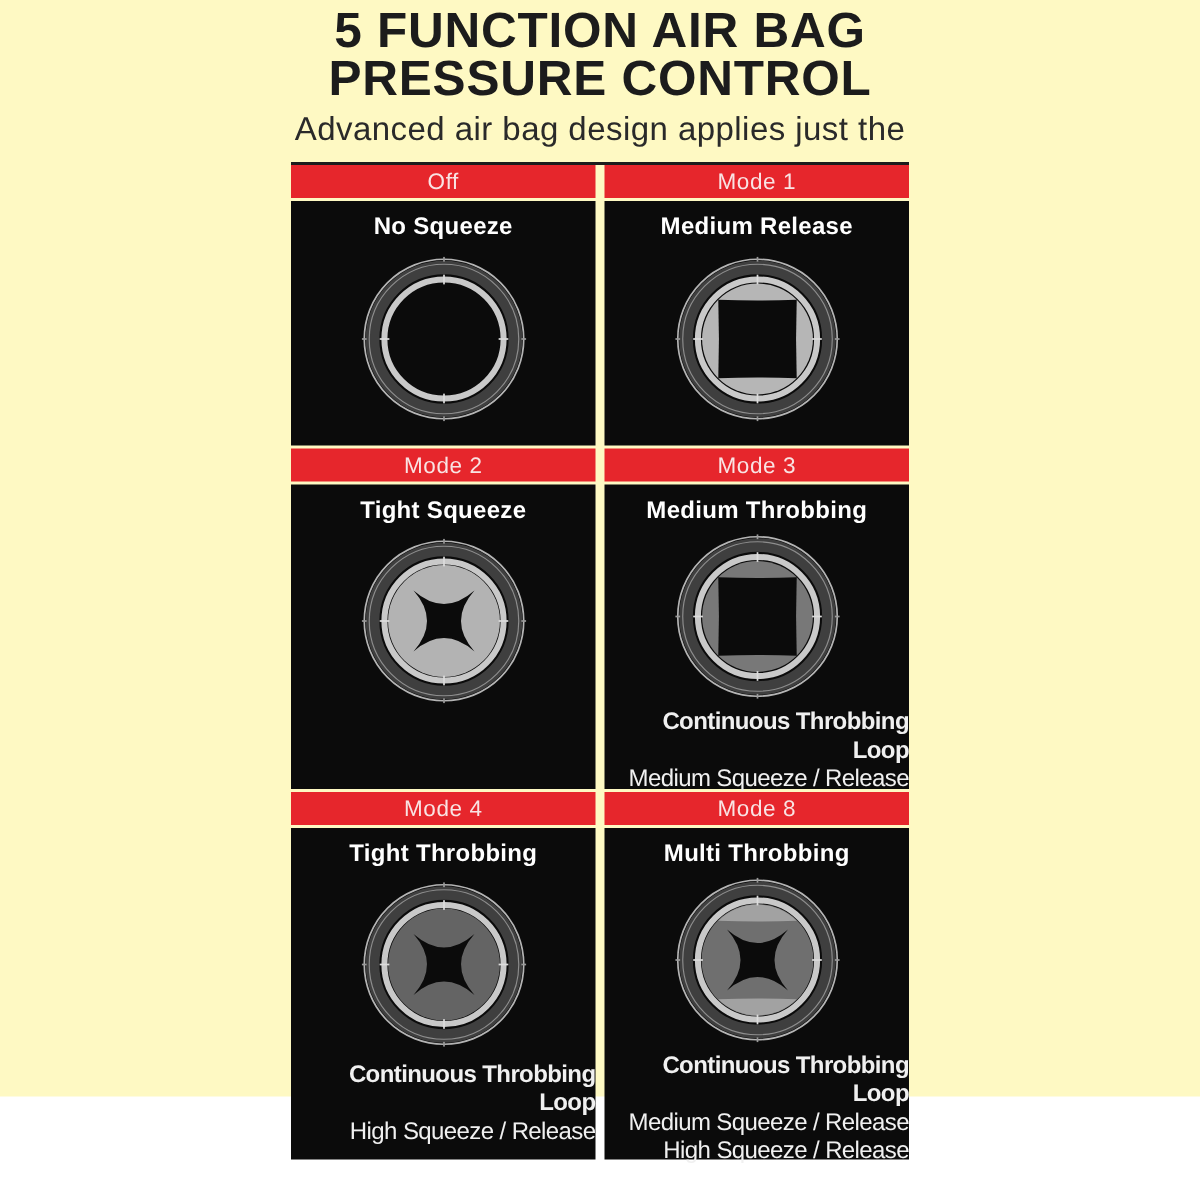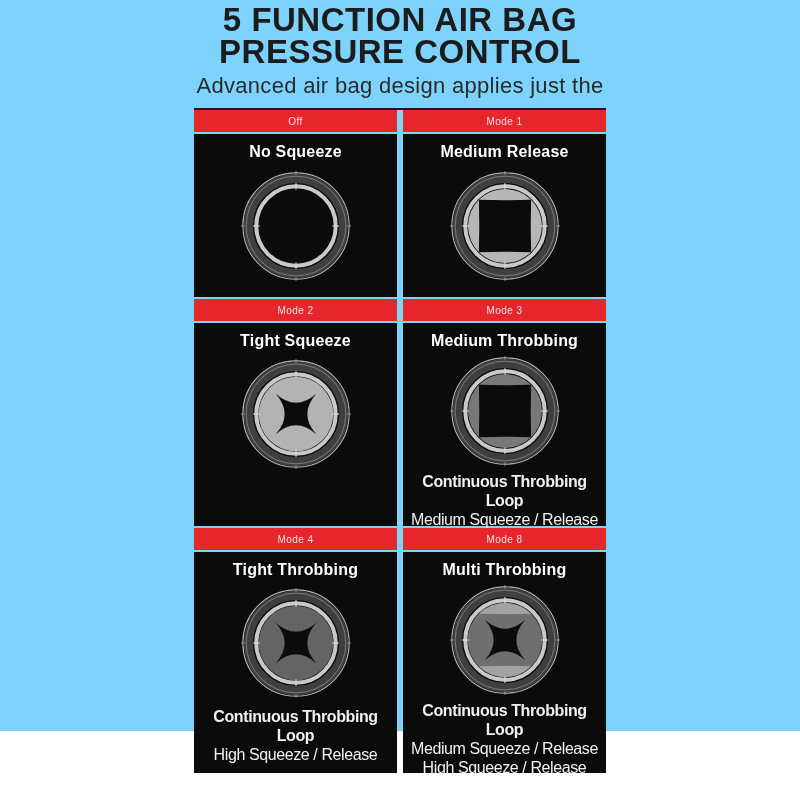--- a/index.html
+++ b/index.html
@@ -1,47 +1,47 @@
 <!DOCTYPE html>
 <html style="--red: #e6262c; --panel-black: #0b0b0b; --dark-line: #1c1c1c;"><head>
 <meta charset="utf-8">
 <style>
   * { margin:0; padding:0; box-sizing:border-box; }
   html,body { width:800px; height:800px; background:#ffffff; overflow:hidden; }
   body { font-family:"Liberation Sans", sans-serif; }
 
-  .page { width:800px; height:731px; background:#7dd3fc; }
+  .page { width:800px; height:731px; background:#fef9c3; }
 
   .header { text-align:center; padding-top:4px; }
   .title { font-size:33px; font-weight:800; color:#1c1c1c; line-height:32px; letter-spacing:0.5px; }
   .subtitle { margin-top:6px; font-size:22px; color:#2a2a2a; line-height:23px; letter-spacing:0.3px; }
 
   .grid {
     width:412px; margin:11px auto 0 auto;
     border-top:2px solid var(--dark-line, #1c1c1c);
     display:grid; grid-template-columns:1fr 1fr;
     column-gap:6px; row-gap:2px;
   }
   .cell { display:flex; flex-direction:column; }
   .bar {
     height:22px; margin-bottom:2px; background:var(--red, #e6262c);
     color:#f9e3e3; display:flex; align-items:center; justify-content:center;
-    font-size:10px; letter-spacing:0.4px;
+    font-size:15px; letter-spacing:0.4px;
   }
   .panel-body {
     background:var(--panel-black, #0b0b0b); color:#ffffff;
     display:flex; flex-direction:column; align-items:center;
   }
   .row1 .panel-body { height:163px; }
   .row2 .panel-body { height:203px; }
   .row3 .panel-body { height:221px; }
 
   .mode-title { margin-top:9px; font-weight:bold; font-size:16px; letter-spacing:0.2px;text-align:center; }
   .diagram { flex:1; display:flex; align-items:center; justify-content:center; }
-  .notes { text-align:center; margin-bottom:7px; line-height:19px; }
+  .notes { text-align:right; margin-bottom:7px; line-height:19px; }
   .row1 .notes { min-height:0; }
   .row2 .notes { min-height:42px; }
   .row3 .notes { min-height:59px; }
   .note { display:block; font-size:16px; color:#f0f0f0; letter-spacing:-0.4px; }
   .note-bold { font-weight:bold; }
 </style>
 </head>
 <body>
 
 <div class="page">

